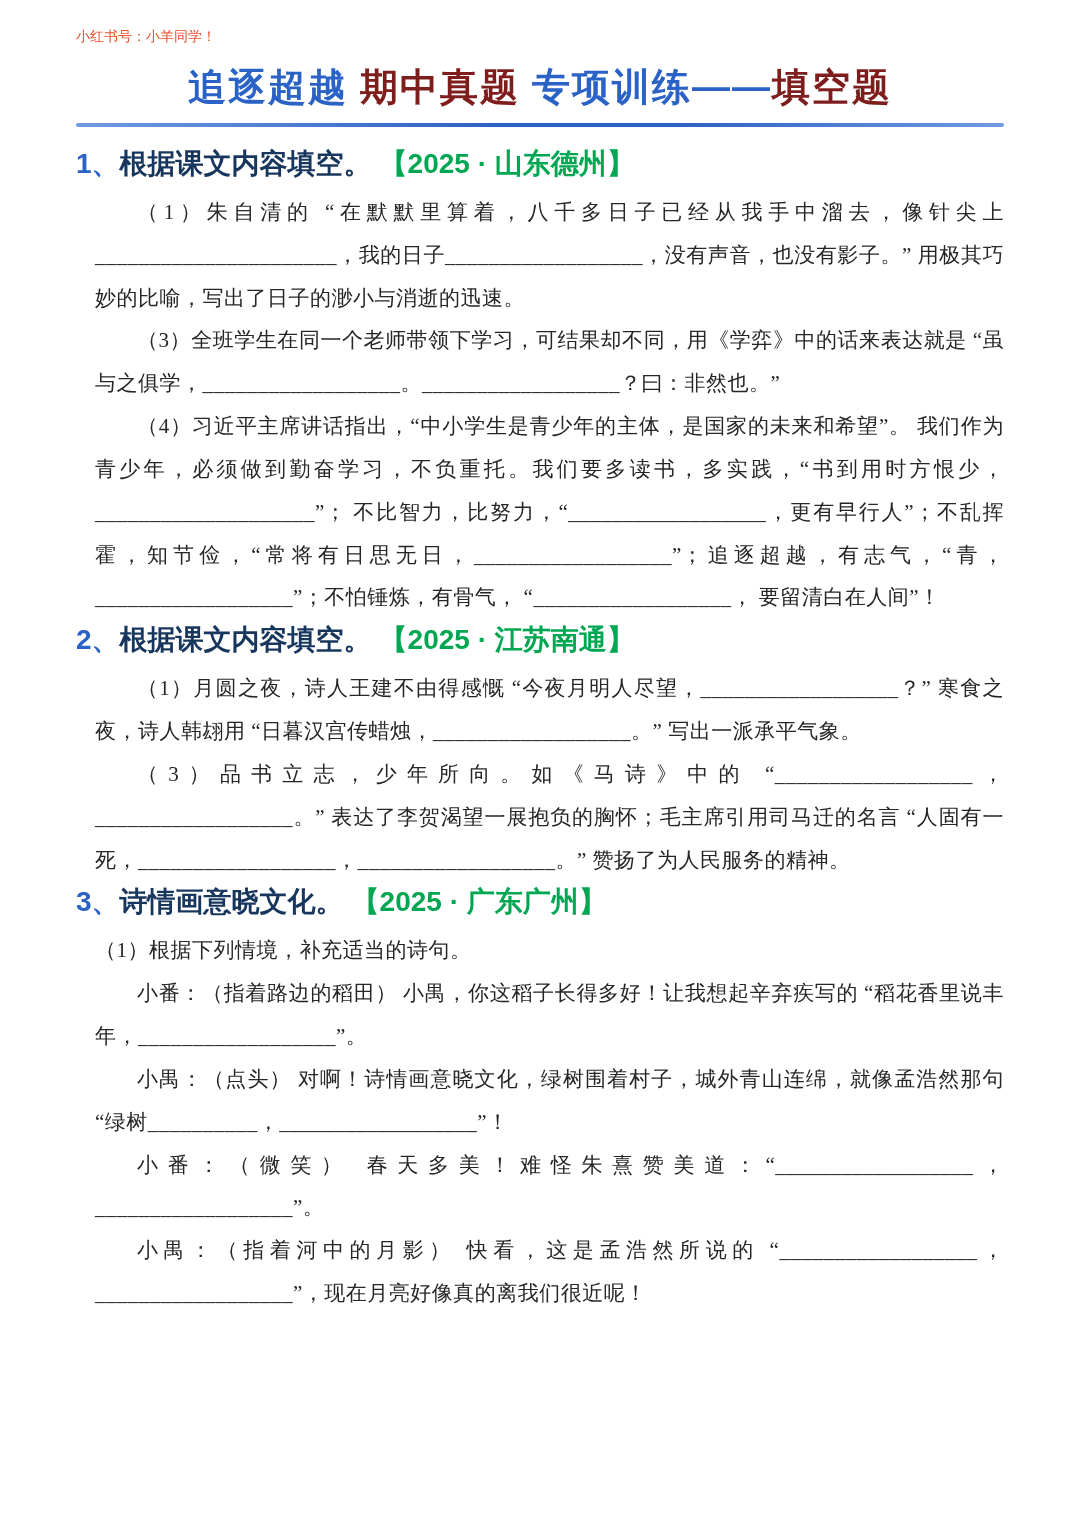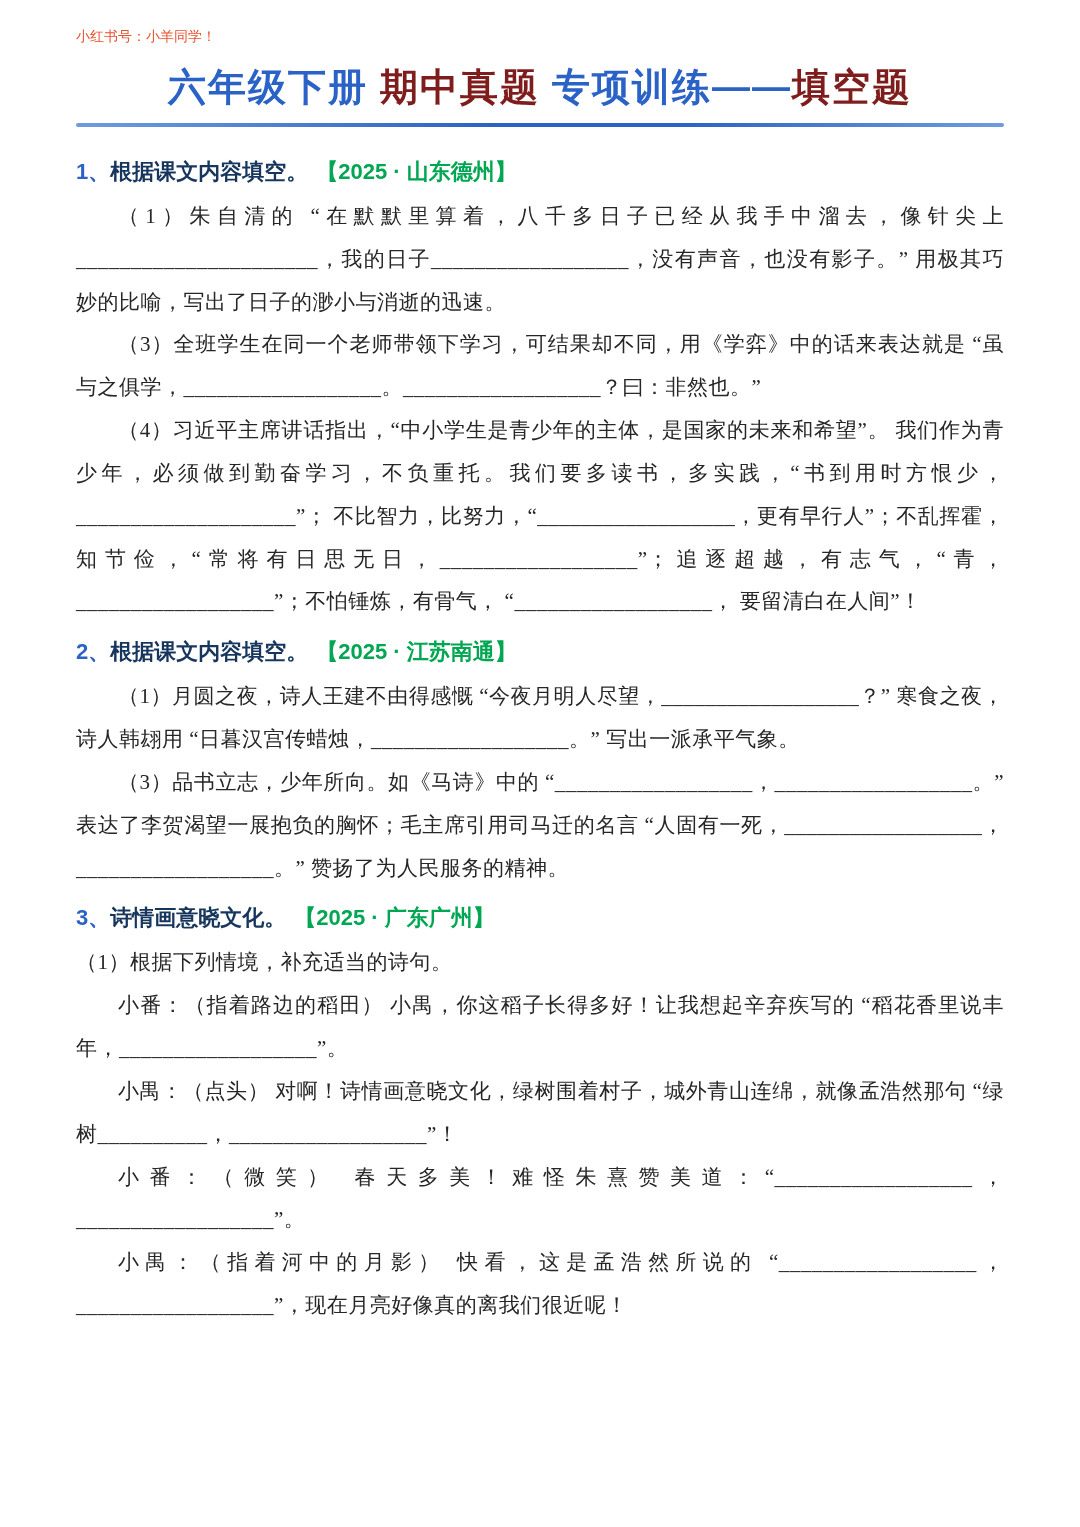--- a/index.html
+++ b/index.html
@@ -35,46 +35,47 @@
   .t-blue { color:#2b62c5; }
   .t-red  { color:#7f1d1d; }
   .t-sp   { margin-right:12px; }
   .title-rule {
     height:4px;
     background:linear-gradient(90deg,#6f9be0 0%,#2b62c5 45%,#2b62c5 65%,#6f9be0 100%);
     border-radius:2px;
     margin:10px 0 16px 0;
   }
   .sec-head {
-    font-size:22px;
+    font-size:28px;
     font-weight:bold;
     font-family:"Liberation Sans","DejaVu Sans",sans-serif;
-    margin:14px 0 8px 0;
+    margin:2px 0 8px 0;
   }
   .sec-num   { color:#2b62c5; }
   .sec-title { color:#17365d; }
   .sec-src   { color:#00a651; margin-left:8px; }
   .para {
     font-size:21px;
     line-height:2.04;
     text-align:justify;
     text-indent:2em;
     color:#262626;
     letter-spacing:0.5px;
+    margin-left:19px;
   }
   .para.no-indent { text-indent:0; }
 </style>
 </head>
 <body>
 
 <div class="page">
 
   <div class="watermark">小红书号：小羊同学！</div>
 
-  <h1 class="title"><span class="t-blue t-sp">六年级下册</span><span class="t-red t-sp">期中真题</span><span class="t-blue">专项训练——</span><span class="t-red">填空题</span></h1>
+  <h1 class="title"><span class="t-blue t-sp">追逐超越</span><span class="t-red t-sp">期中真题</span><span class="t-blue">专项训练——</span><span class="t-red">填空题</span></h1>
 
   <div class="title-rule"></div>
 
   <section>
     <h2 class="sec-head"><span class="sec-num">1、</span><span class="sec-title">根据课文内容填空。</span><span class="sec-src">【2025 · 山东德州】</span></h2>
     <p class="para">（1）朱自清的 “在默默里算着，八千多日子已经从我手中溜去，像针尖上______________________，我的日子__________________，没有声音，也没有影子。” 用极其巧妙的比喻，写出了日子的渺小与消逝的迅速。</p>
     <p class="para">（3）全班学生在同一个老师带领下学习，可结果却不同，用《学弈》中的话来表达就是 “虽与之俱学，__________________。__________________？曰：非然也。”</p>
     <p class="para">（4）习近平主席讲话指出，“中小学生是青少年的主体，是国家的未来和希望”。 我们作为青少年，必须做到勤奋学习，不负重托。我们要多读书，多实践，“书到用时方恨少，____________________”； 不比智力，比努力，“__________________，更有早行人”；不乱挥霍，知节俭，“常将有日思无日，__________________”；追逐超越，有志气，“青，__________________”；不怕锤炼，有骨气， “__________________， 要留清白在人间”！</p>
   </section>
 

